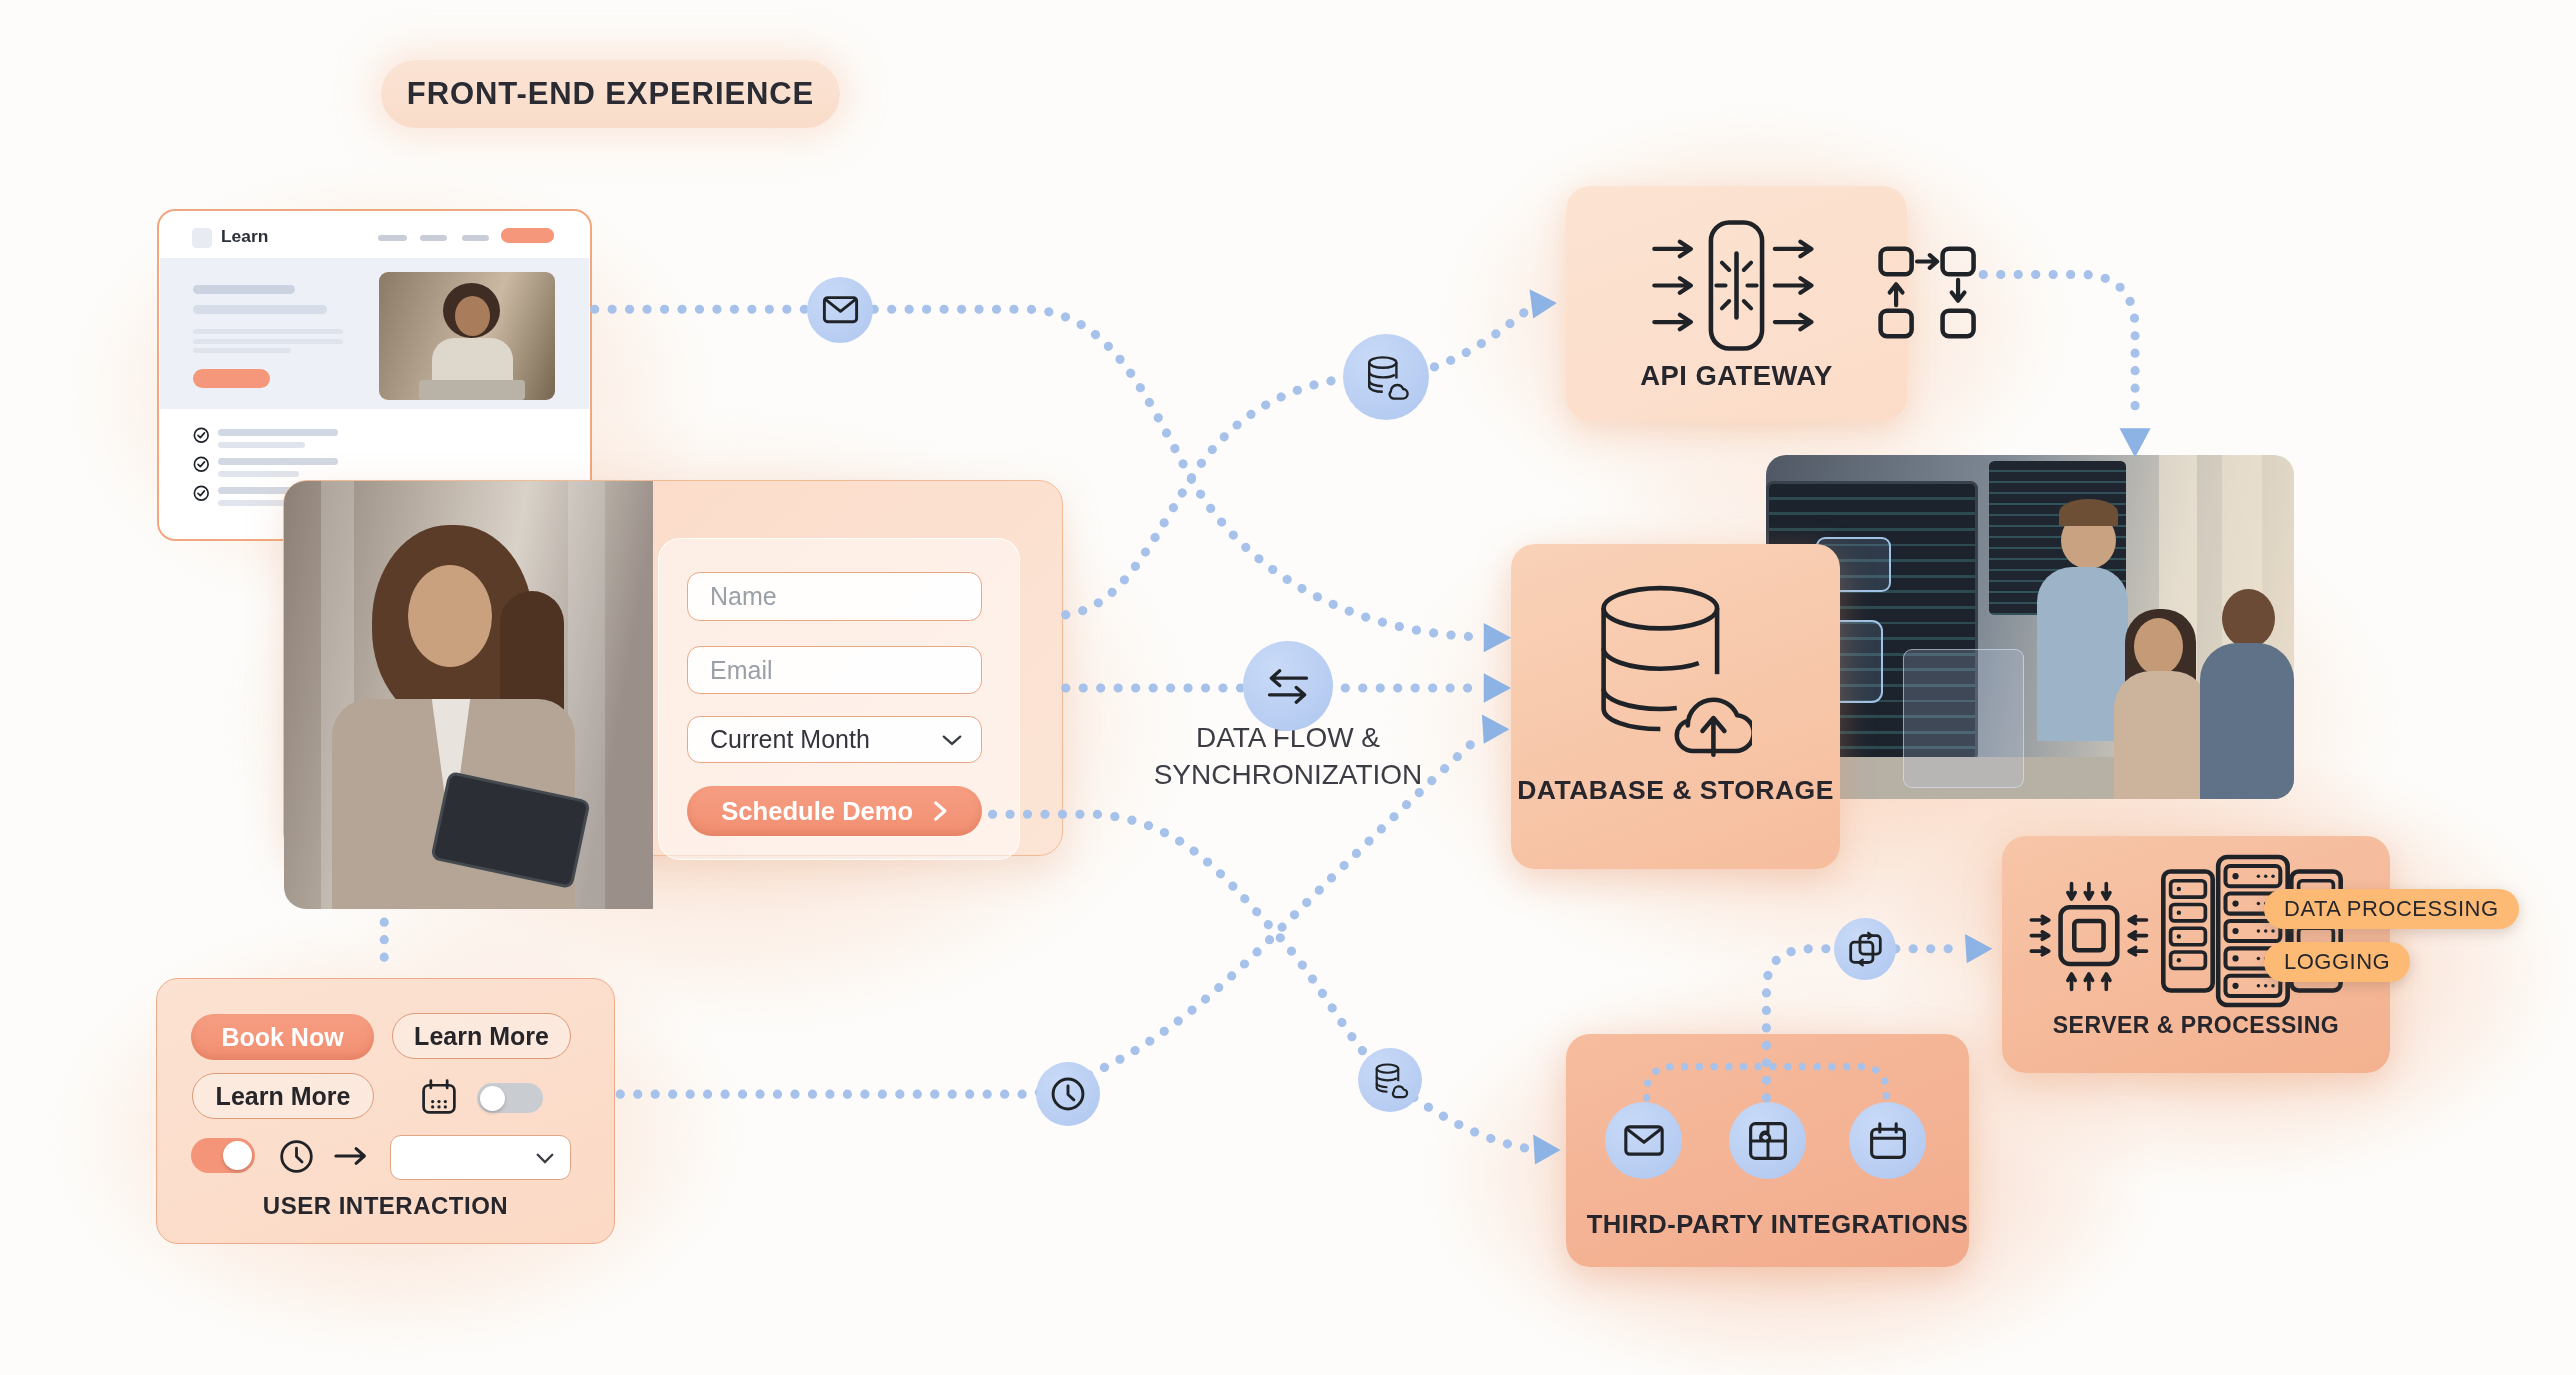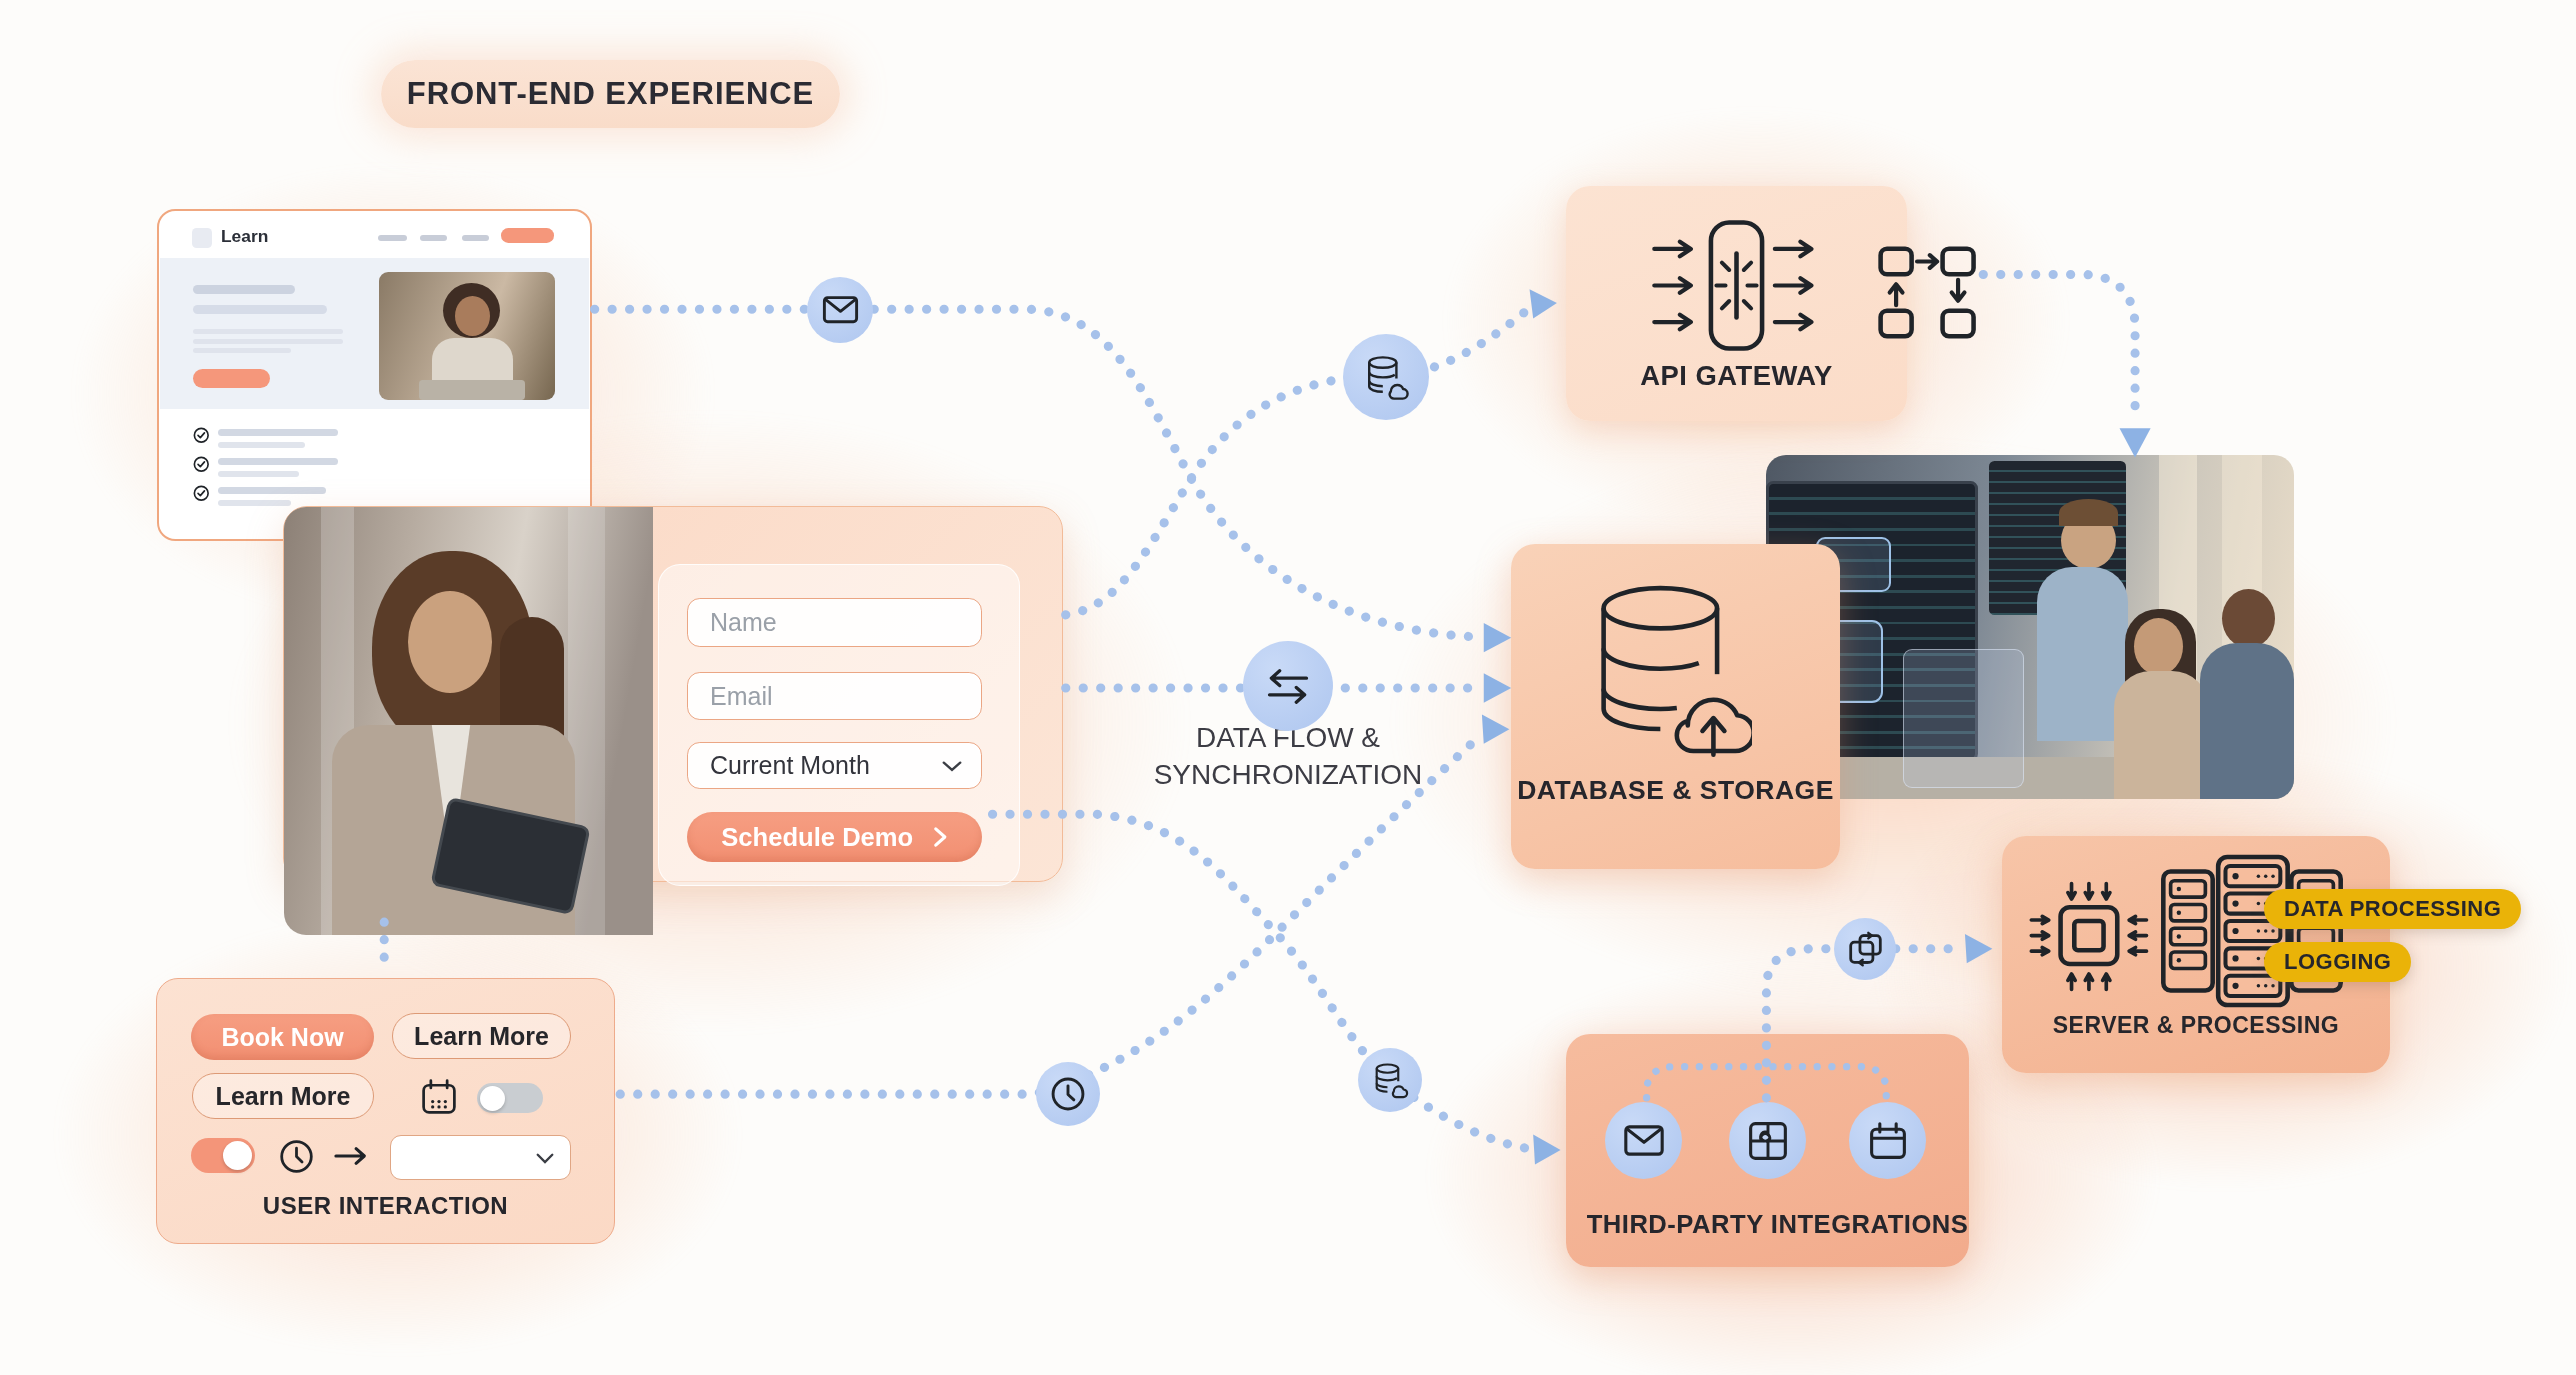--- a/index.html
+++ b/index.html
@@ -10,22 +10,22 @@
   .badge{position:absolute;display:flex;align-items:center;justify-content:center;
          background:linear-gradient(180deg,#fbe4d5,#f9dcc9);border-radius:37px;
          box-shadow:0 0 37px 9.1px rgba(247,190,155,.35);
          font-weight:bold;font-size:31px;letter-spacing:0.9px;color:#2b2b33;}
   .nodecard{position:absolute;border-radius:24px;}
   .nodelabel{position:absolute;left:0;right:0;text-align:center;font-weight:bold;
              color:#26262c;letter-spacing:0.5px;}
   .conn-circle{position:absolute;border-radius:50%;
                background:radial-gradient(circle at 35% 30%,#c9daf7,#aec6ef);
                display:flex;align-items:center;justify-content:center;}
-  .pill-tag{position:absolute;background:#eab308;border-radius:22px;display:flex;align-items:center;
-            padding:0 20px;height:40px;font-weight:bold;font-size:22px;color:#26262c;
+  .pill-tag{position:absolute;background:#fdba74;border-radius:22px;display:flex;align-items:center;
+            padding:0 20px;height:40px;font-weight:normal;font-size:22px;color:#26262c;
             box-shadow:0 3.7px 12.8px rgba(120,90,70,.25);letter-spacing:0.5px;}
   .btn-fill{position:absolute;background:linear-gradient(180deg,#f69e82,#f28f72);border:none;
             border-radius:24px;color:#fff;font-weight:bold;font-size:25px;cursor:pointer;
             font-family:inherit;box-shadow:inset 0 -3.7px 7.3px rgba(190,90,60,.25);}
   .btn-line{position:absolute;background:rgba(255,255,255,.35);border:1.8px solid #dd9a76;
             border-radius:24px;color:#26262a;font-weight:bold;font-size:25px;cursor:pointer;
             font-family:inherit;}
   .field{position:absolute;background:rgba(255,255,255,.92);border:1.8px solid #eba684;border-radius:12.8px;
          font-size:25px;font-family:inherit;padding:0 22px;color:#33343c;box-sizing:border-box;}
   .field::placeholder{color:#9aa0a8;}
@@ -112,21 +112,21 @@
     <div class="abs" style="left:34px;top:274px;">
       <svg width="16.5" height="16.5" viewBox="0 0 18 18">
           <circle cx="9" cy="9" r="7.5" fill="none" stroke="#1f2328" stroke-width="1.8"></circle>
           <path d="M5.5 9.2 8 11.6 12.5 6.4" fill="none" stroke="#1f2328" stroke-width="1.8" stroke-linecap="round" stroke-linejoin="round"></path>
         </svg>
     </div>
     <div class="grayline" style="left:59px;top:276px;width:108px;height:7.3px;background:#d2d8e3;"></div>
     <div class="grayline" style="left:59px;top:289px;width:73px;height:5.5px;background:#e0e4ec;"></div>
   </div>
 
-  <div class="abs" style="left:283px;top:506px;width:780px;height:376px;border-radius:24px;z-index:4;background:linear-gradient(135deg,#fbd8c4,#fce5d6);border:1.8px solid #f2bb98;box-sizing:border-box;box-shadow:0 12.8px 37px rgba(220,150,110,.25);">
+  <div class="abs" style="left:283px;top:480px;width:780px;height:376px;border-radius:24px;z-index:4;background:linear-gradient(135deg,#fbd8c4,#fce5d6);border:1.8px solid #f2bb98;box-sizing:border-box;box-shadow:0 12.8px 37px rgba(220,150,110,.25);">
     <div class="abs" style="left:0;top:0;width:369px;height:428px;border-radius:22px 0 0 22px;overflow:hidden;background:linear-gradient(100deg,#8c8076 0%,#b7aca1 30%,#d9d2c9 55%,#9a9089 85%);">
       <div class="abs" style="left:37px;top:0;width:33px;height:428px;background:rgba(255,255,255,.22);"></div>
       <div class="abs" style="left:284px;top:0;width:37px;height:428px;background:rgba(255,255,255,.18);"></div>
       <div class="abs" style="left:88px;top:44px;width:161px;height:201px;border-radius:48%;background:#5a3c28;"></div>
       <div class="abs" style="left:216px;top:110px;width:64px;height:183px;border-radius:33px;background:#4e3322;"></div>
       <div class="abs" style="left:124px;top:84px;width:84px;height:102px;border-radius:50%;background:#caa17e;"></div>
       <div class="abs" style="left:48px;top:218px;width:243px;height:210px;border-radius:37px 37px 0 0;background:#b4a596;"></div>
       <div class="abs" style="left:135px;top:218px;width:64px;height:119px;background:#e8e4dd;clip-path:polygon(20% 0,80% 0,55% 100%,45% 100%);"></div>
       <div class="abs" style="left:154px;top:304px;width:145px;height:90px;border-radius:9.1px;background:#2b2f35;transform:rotate(12deg);border:3.7px solid #44494f;box-sizing:border-box;"></div>
     </div>

